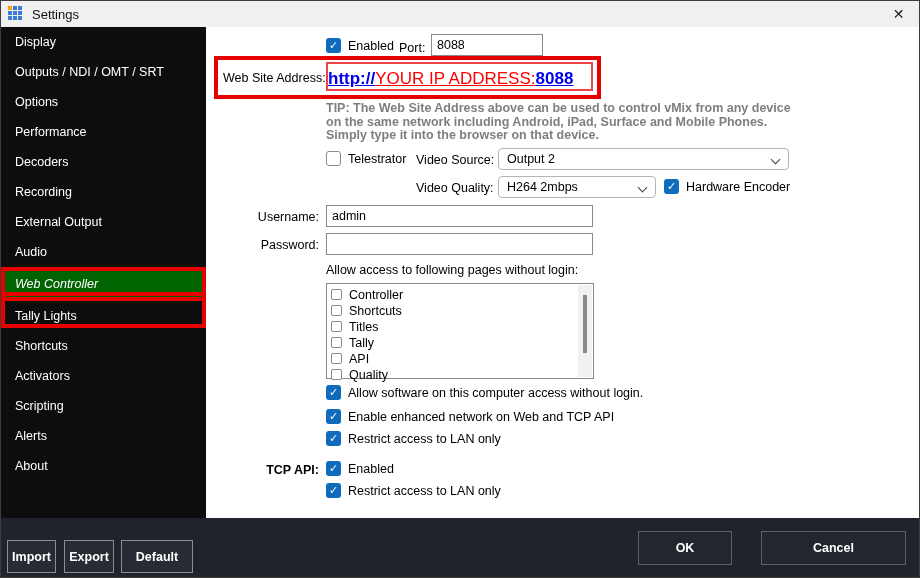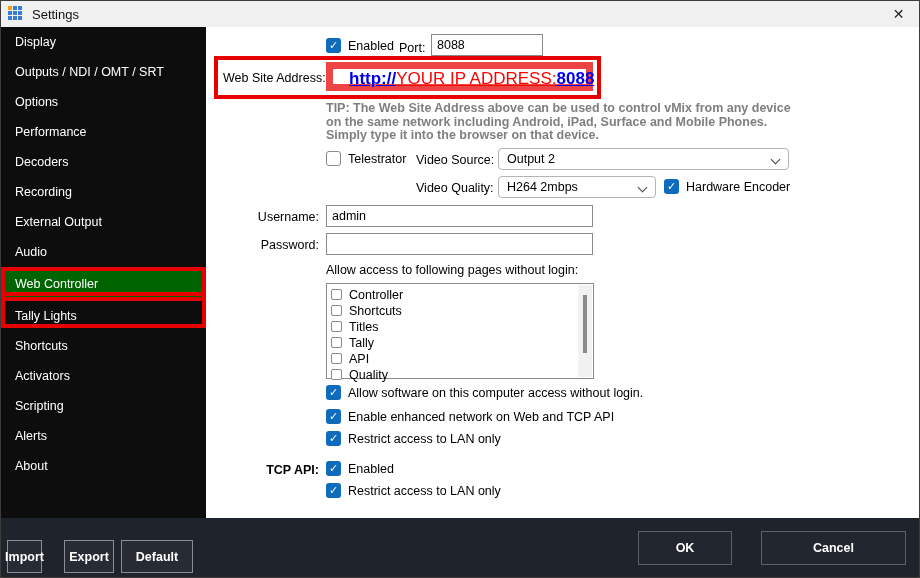--- a/index.html
+++ b/index.html
@@ -11,21 +11,21 @@
   .titlebar { position:absolute; left:0; top:0; width:920px; height:26px; background:#f0f0f0; display:flex; align-items:center; }
   .app-icon { width:16px; height:16px; margin:0 8px 0 7px; display:grid; grid-template-columns:repeat(3,4px); grid-template-rows:repeat(3,4px); gap:1px; }
   .app-icon i { background:#3a7bd5; }
   .app-icon i.orange { background:#f0a30a; }
   .title-text { font-size:13px; color:#111; }
   .close-btn { position:absolute; right:0; top:0; width:45px; height:26px; display:flex; align-items:center; justify-content:center; font-size:14px; color:#222; cursor:pointer; }
 
   
   .sidebar { position:absolute; left:0; top:26px; width:205px; height:491px; background:#0d0d0d; }
   .side-item { height:30px; display:flex; align-items:center; padding-left:14px; color:#fff; font-size:12.5px; cursor:pointer; }
-  .side-item.active { background:#006400; border:4px solid #e60000; height:34px; padding-left:10px; }
+  .side-item.active { background:#006400; border:4px solid #e60000; height:34px; padding-left:10px;font-style:italic; }
 
   
   .footer { position:absolute; left:0; top:517px; width:920px; height:61px; background:#1f232b; }
   .side-btn { position:absolute; top:539px; height:33px; background:#262b34; border:1px solid #888d96; color:#fff; font-weight:bold; font-size:12.5px; display:flex; align-items:center; justify-content:center; cursor:pointer; }
   .footer-btn { position:absolute; top:530px; height:34px; background:#22262e; border:1px solid #5a5f68; color:#fff; font-weight:bold; font-size:12.5px; display:flex; align-items:center; justify-content:center; cursor:pointer; }
 
   
   .content { position:absolute; left:205px; top:26px; width:715px; height:491px; background:#fff; }
 
   .abs { position:absolute; }
@@ -42,21 +42,21 @@
   .cb-row { position:absolute; display:flex; align-items:center; gap:7px; }
 
   .listbox { border:1px solid #8a8a8a; background:#fff; }
   .list-item { display:flex; align-items:center; gap:7px; height:15px; margin:0 0 1px 4px; }
   .mini-cb { width:11px; height:11px; border:1px solid #8a8a8a; border-radius:2px; background:#fff; flex:none; cursor:pointer; }
   .scrollbar { position:absolute; right:1px; top:1px; width:14px; height:92px; background:#f1f1f1; }
   .scroll-thumb { position:absolute; left:5px; top:10px; width:4px; height:58px; background:#8a8a8a; }
 
   .tip { color:#7f7f7f; font-weight:bold; font-size:12.5px; line-height:13.5px; }
 
-  .addr-box { border:7px solid #ef4444; background:#fff; display:flex; align-items:flex-start; padding-left:16px; font-size:17px; letter-spacing:0; white-space:nowrap; }
+  .addr-box { border:2px solid #ef4444; background:#fff; display:flex; align-items:flex-end; padding-left:0; font-size:17px; letter-spacing:0; white-space:nowrap; }
   .a-blue { color:#0000ee; font-weight:bold; text-decoration:underline; }
   .a-red { color:#ff0000; text-decoration:underline; }
 
   .annot { position:absolute; border:4px solid #e60000; pointer-events:none; }
 </style>
 </head>
 <body>
 
 <div class="window">
 
@@ -88,21 +88,21 @@
     <div class="side-item active">Web Controller</div>
     <div class="side-item">Tally Lights</div>
     <div class="side-item">Shortcuts</div>
     <div class="side-item">Activators</div>
     <div class="side-item">Scripting</div>
     <div class="side-item">Alerts</div>
     <div class="side-item">About</div>
   </div>
 
   <div class="footer"></div>
-  <div class="side-btn" style="left:6px; width:35px;">Import</div>
+  <div class="side-btn" style="left:6px; width:49px;">Import</div>
   <div class="side-btn" style="left:63px; width:50px;">Export</div>
   <div class="side-btn" style="left:120px; width:72px;">Default</div>
 
   <div class="footer-btn" style="left:637px; width:94px;">OK</div>
   <div class="footer-btn" style="left:760px; width:145px;">Cancel</div>
 
   <div class="content"></div>
 
   <div class="cb-row" style="left:325px; top:37px;">
     <span class="cb checked">✓</span>

